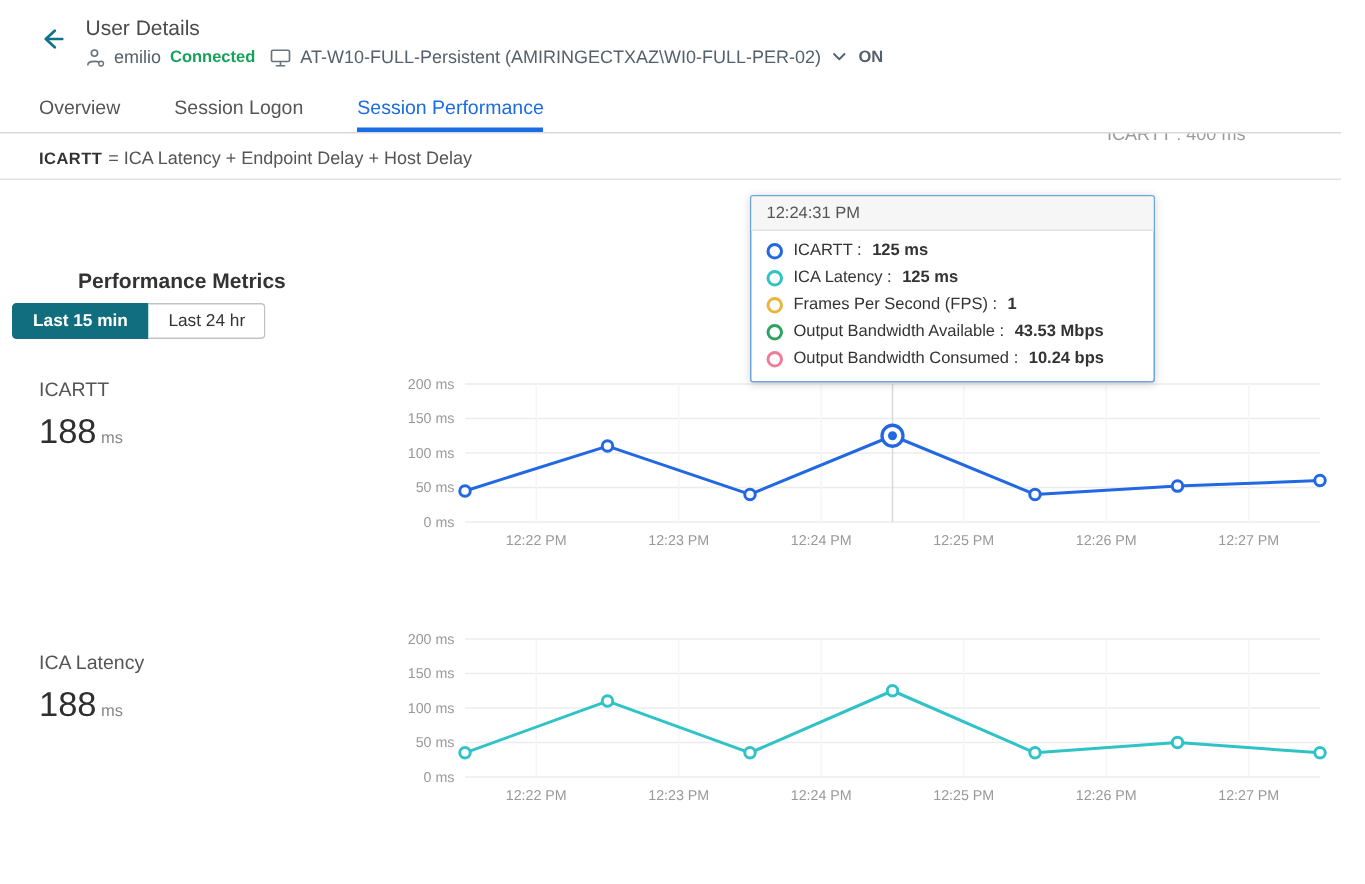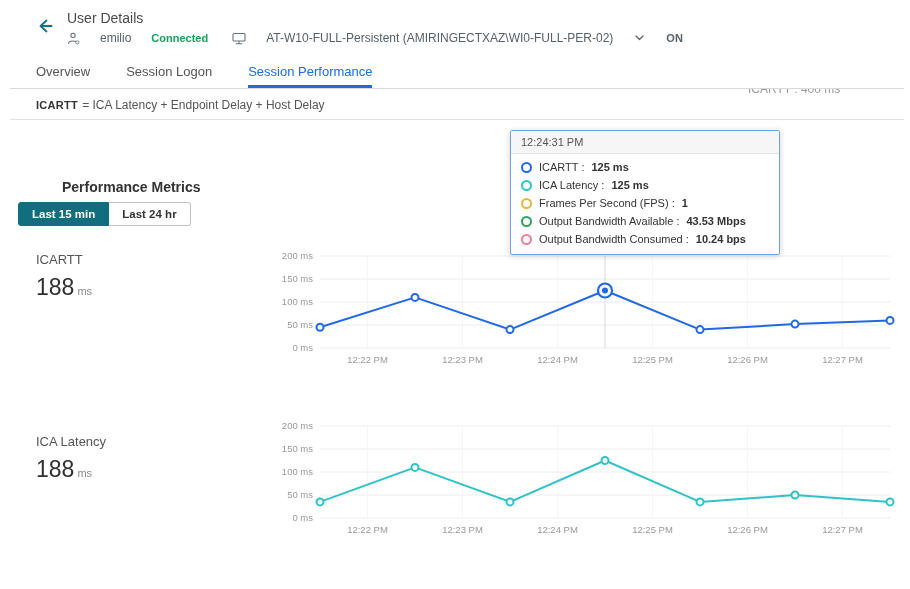--- a/index.html
+++ b/index.html
@@ -1,41 +1,41 @@
 <!DOCTYPE html>
 <html><head>
 <meta charset="utf-8">
 <style>
   html,body { margin:0; padding:0; background:#fff; }
   .page {
     position:relative; width:894px; height:589px; background:#fff;
-    font-family:"Liberation Sans", sans-serif; overflow:hidden; color:#333;margin-left:10px;
+    font-family:"Liberation Sans", sans-serif; overflow:hidden; color:#333;
   }
   
   .back-btn { position:absolute; left:22px; top:13px; width:26px; height:26px; cursor:pointer; display:flex; align-items:center; justify-content:center; }
   .page-title { position:absolute; left:57px; top:10px; font-size:14px; color:#4a4a4a; }
-  .user-row { position:absolute; left:57px; top:31px; display:flex; align-items:center; gap:20px; font-size:12px; color:#55606a; }
+  .user-row { position:absolute; left:57px; top:31px; display:flex; align-items:center; gap:6px; font-size:12px; color:#55606a; }
   .status-connected { color:#17a25c; font-weight:bold; font-size:11px; }
   .power-state { font-size:11px; color:#55606a; margin-left:2px;font-weight:bold; }
   .chev { cursor:pointer; display:flex; align-items:center; margin-left:2px; }
   
   .tabbar { position:absolute; left:0; top:57px; width:910px; height:32px; border-bottom:1px solid #d9d9d9; box-sizing:border-box; display:flex; align-items:flex-end; padding-left:26px; gap:36px;text-align:right; }
   .tab { font-size:13px; color:#555; padding-bottom:9px; cursor:pointer; }
   .tab.active { color:#1a6ce2; border-bottom:3px solid #1a6ce2; padding-bottom:6px; }
   
   .formula-row { position:absolute; left:0; top:89px; width:910px; height:31px; border-bottom:1px solid #e2e2e2; box-sizing:border-box; overflow:hidden; }
   .formula { position:absolute; left:26px; top:9px; font-size:12px; color:#555; }
   .formula .term { font-size:11px; font-weight:bold; color:#333; margin-right:4px; letter-spacing:.3px; }
   .clipped-label { position:absolute; left:738px; top:-7px; font-size:12px; color:#9a9a9a; white-space:nowrap;text-align:center; }
   
   .section-heading { position:absolute; left:8px; top:179px; font-size:14px; font-weight:bold; color:#333;padding-left:44px; }
   .toggle { position:absolute; left:8px; top:202px; display:flex; cursor:pointer; }
   .tbtn { height:24px; line-height:22px; font-size:11.5px; padding:0 13px; box-sizing:border-box; }
   .tbtn.on  { background:#116e7e; border:1px solid #116e7e; color:#fff; font-weight:bold; border-radius:3px 0 0 3px; }
-  .tbtn.off { background:#fff; border:1px solid #c2c2c2; border-left:none; color:#333; font-weight:bold; border-radius:0 3px 3px 0;text-align:center; }
+  .tbtn.off { background:#fff; border:1px solid #c2c2c2; border-left:none; color:#333; font-weight:normal; border-radius:0 3px 3px 0;text-align:center; }
   
   .metric { position:absolute; left:26px; }
   .metric.m0 { top:252px; }
   .metric.m1 { top:434px; }
   .metric-name { font-size:13px; color:#555; }
   .metric-value { margin-top:7px; font-size:23px; color:#2f2f2f; }
   .metric-unit { font-size:11px; color:#888; margin-left:3px; }
   
   .chart { position:absolute; left:255px; width:630px; height:124px; }
   .chart.c0 { top:246px; }

